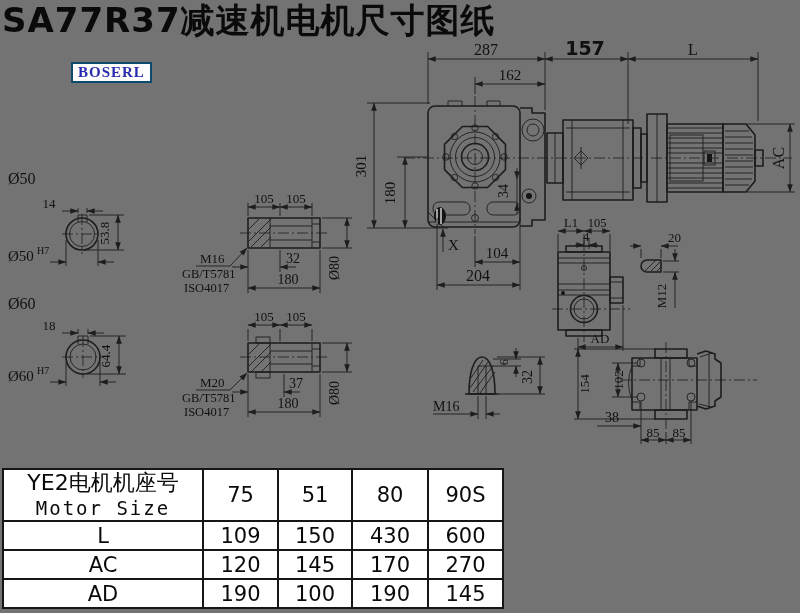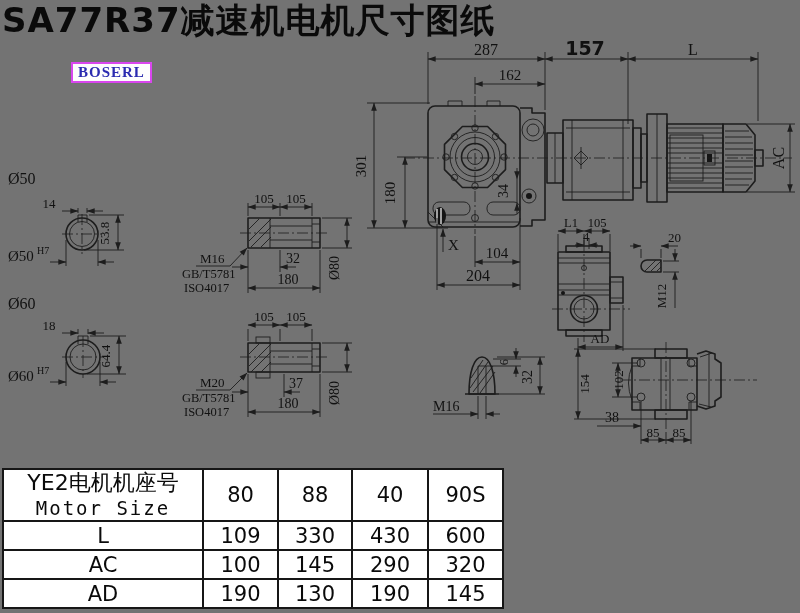--- a/index.html
+++ b/index.html
@@ -1,20 +1,20 @@
 <!DOCTYPE html>
 <html><head>
 <meta charset="utf-8">
 <style>
   html,body{margin:0;padding:0;background:#fff;}
   .stage{position:relative;width:800px;height:613px;background:#737373;overflow:hidden;
          font-family:"Liberation Sans",sans-serif;color:#0a0a0a;}
   .title{position:absolute;left:2px;top:-2px;margin:0;font-size:34px;font-weight:700;
          font-family:"DejaVu Sans",sans-serif;letter-spacing:1px;white-space:nowrap;}
-  .logo{position:absolute;left:71px;top:62px;border:2px solid #d946ef;padding:0 5px;
+  .logo{position:absolute;left:71px;top:62px;border:2px solid #0c4a6e;padding:0 5px;
         color:#2b2bb0;font-family:"Liberation Serif",serif;font-weight:bold;font-size:15px;
         letter-spacing:1px;background:#fdfdfd;}
   svg{position:absolute;left:0;top:0;}
   svg text{font-family:"Liberation Serif",serif;fill:#111;}
   .t16{font-size:16px}.t15{font-size:15px}.t14{font-size:14px}.t13{font-size:13px}.t12{font-size:12.5px}
   .t10{font-size:10px}
   .tb{font-family:"DejaVu Sans",sans-serif;font-weight:bold;font-size:19px}
   .o{stroke:#1d1d1d;stroke-width:1.6;fill:none;stroke-linejoin:round}
   .l{stroke:#1d1d1d;stroke-width:0.9;fill:none}
   .c{stroke:#1d1d1d;stroke-width:0.8;fill:none;stroke-dasharray:11 3 2 3}
@@ -317,42 +317,42 @@
         <col style="width:74px">
         <col style="width:76px">
         <col style="width:75px">
       </colgroup>
     <tbody>
         <tr style="height:47px">
       <th>
         <div class="hdr-cn">YE2电机机座号</div>
         <div class="hdr-en">Motor Size</div>
       </th>
+      <th>75</th>
+      <th>51</th>
       <th>80</th>
-      <th>88</th>
-      <th>40</th>
       <th>90S</th>
     </tr>
     <tr style="height:29px">
       <td>L</td>
       <td>109</td>
-      <td>330</td>
+      <td>150</td>
       <td>430</td>
       <td>600</td>
     </tr>
     <tr style="height:29px">
       <td>AC</td>
-      <td>100</td>
+      <td>120</td>
       <td>145</td>
-      <td>290</td>
-      <td>320</td>
+      <td>170</td>
+      <td>270</td>
     </tr>
     <tr style="height:29px">
       <td>AD</td>
       <td>190</td>
-      <td>130</td>
+      <td>100</td>
       <td>190</td>
       <td>145</td>
     </tr>
   </tbody>
     </table>
 
 </div>
 
 </body></html>

